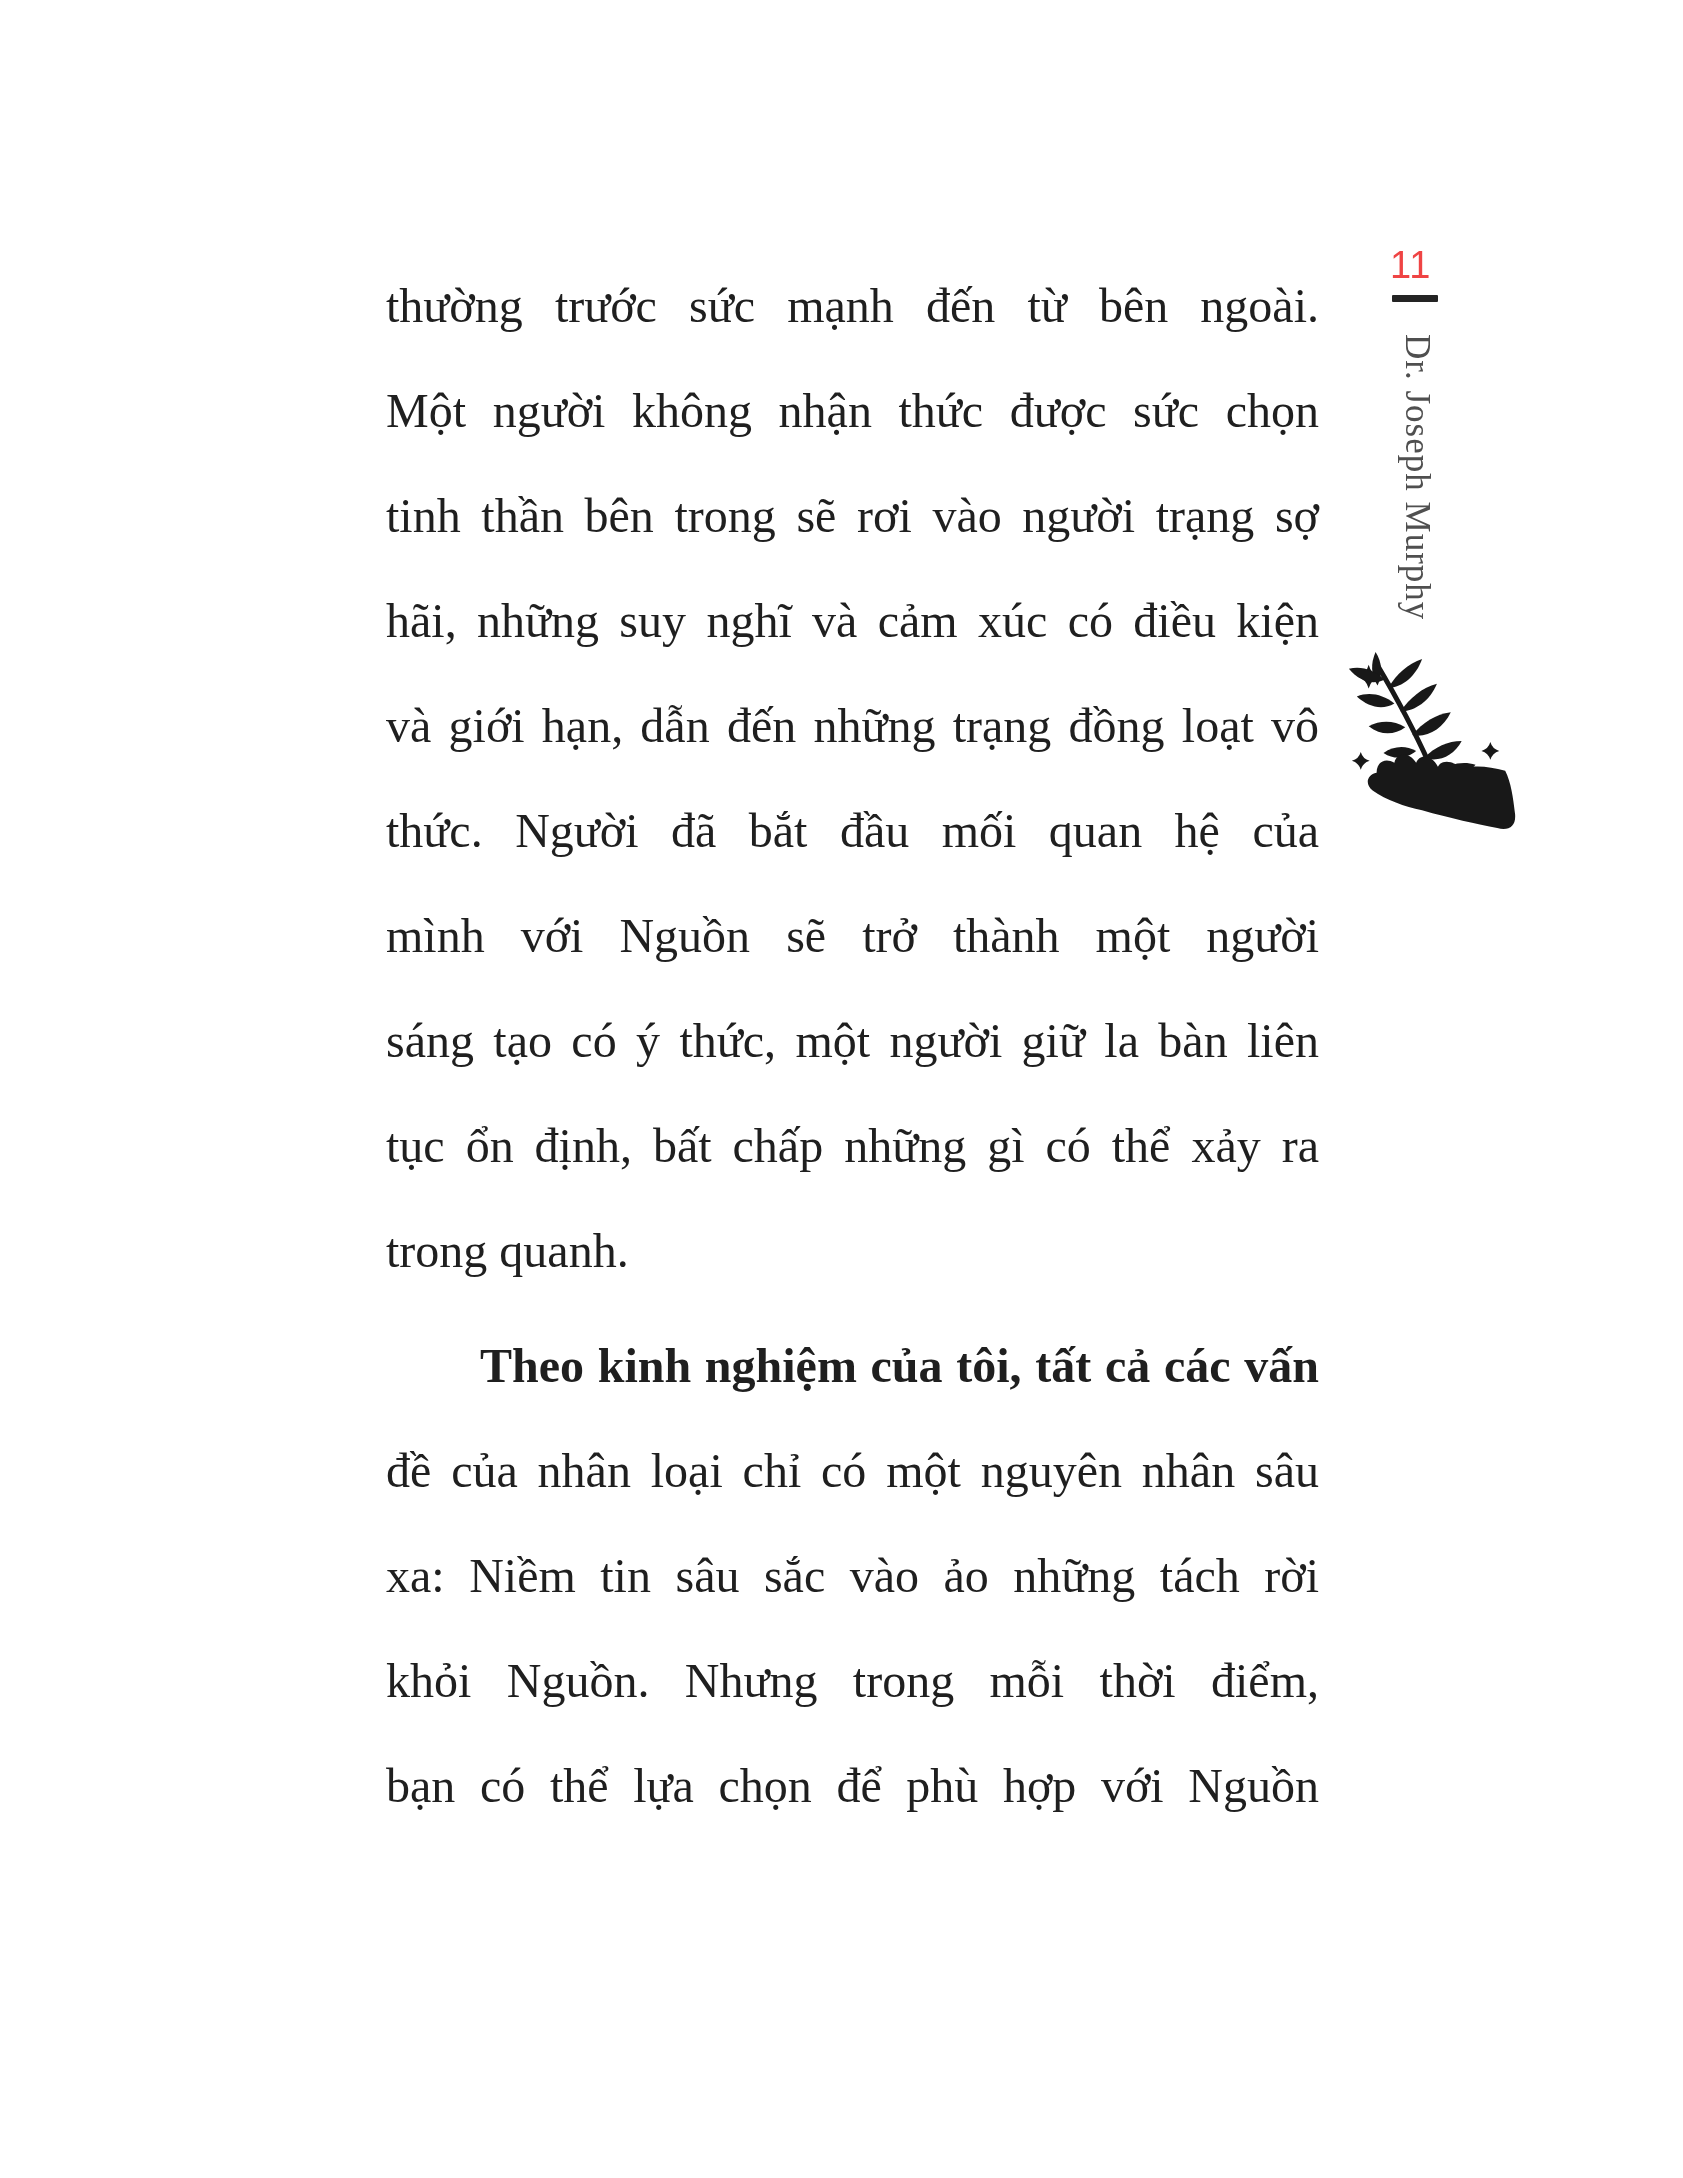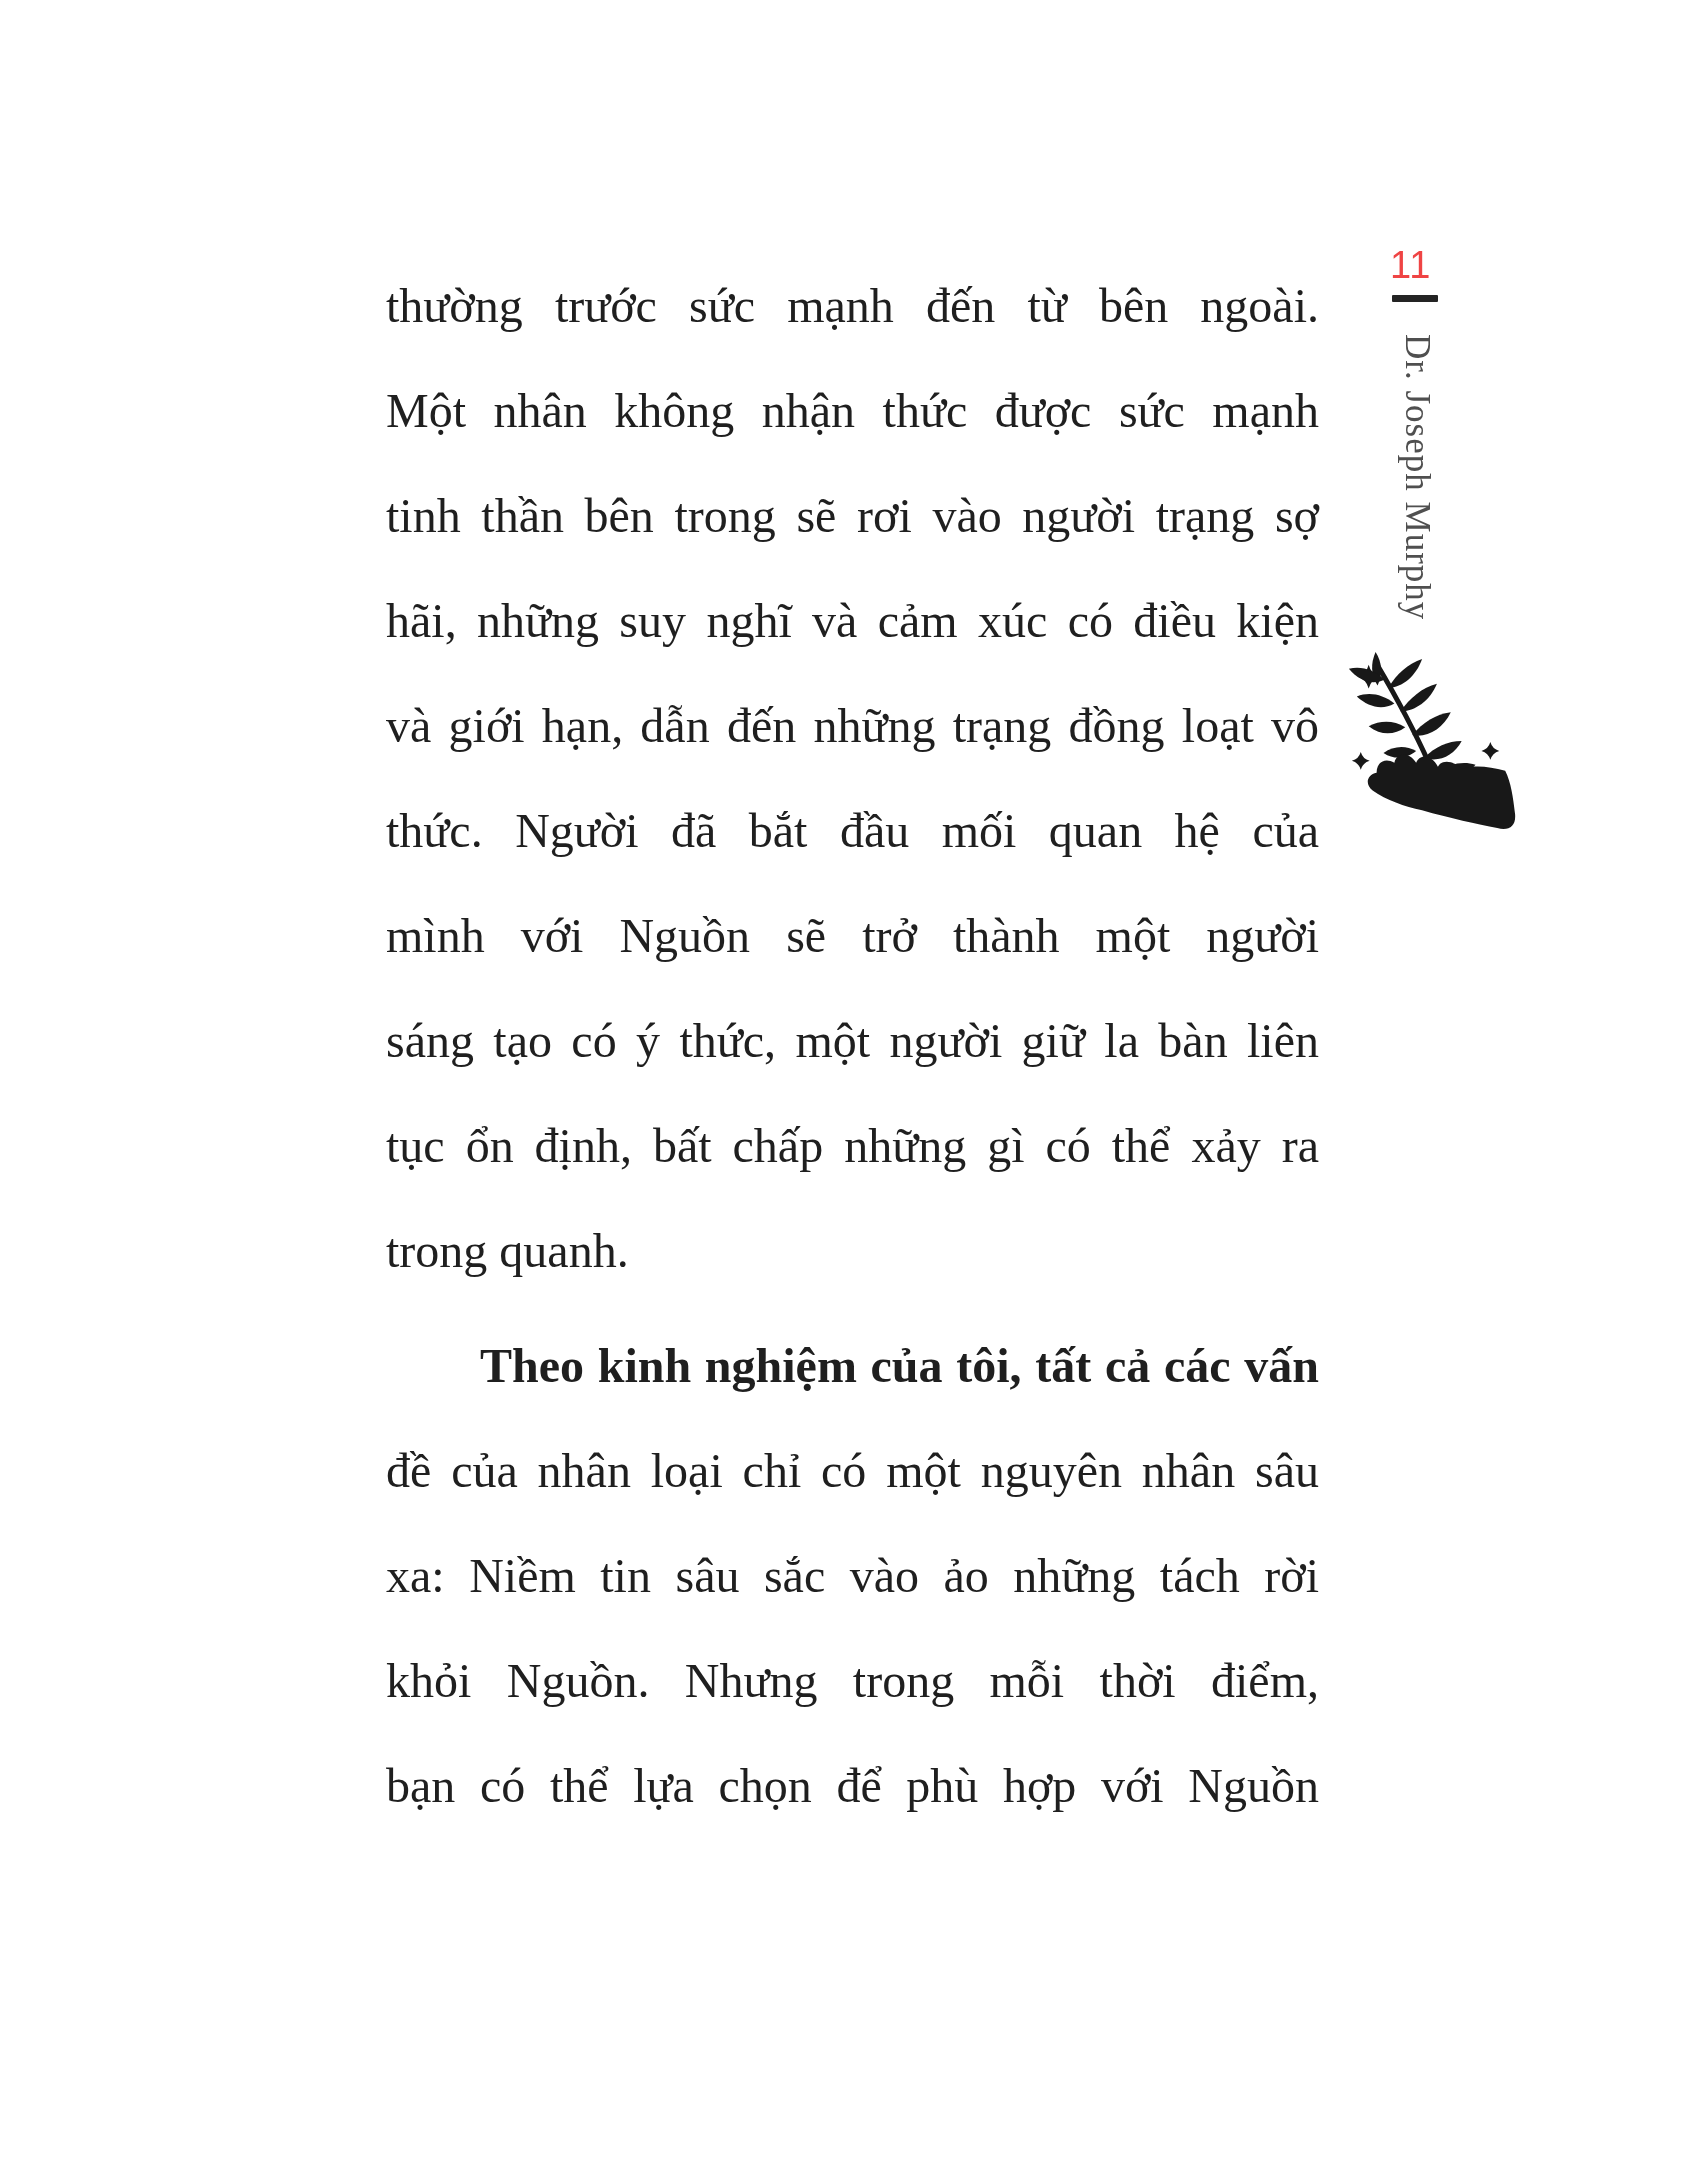--- a/index.html
+++ b/index.html
@@ -49,21 +49,21 @@
   }
 </style>
 </head>
 <body>
 
 <div class="page">
 
   <main class="text-block">
     <div class="para">
       <div class="line">thường trước sức mạnh đến từ bên ngoài.</div>
-      <div class="line">Một nhân không nhận thức được sức mạnh</div>
+      <div class="line">Một người không nhận thức được sức chọn</div>
       <div class="line">tinh thần bên trong sẽ rơi vào người trạng sợ</div>
       <div class="line">hãi, những suy nghĩ và cảm xúc có điều kiện</div>
       <div class="line">và giới hạn, dẫn đến những trạng đồng loạt vô</div>
       <div class="line">thức. Người đã bắt đầu mối quan hệ của</div>
       <div class="line">mình với Nguồn sẽ trở thành một người</div>
       <div class="line">sáng tạo có ý thức, một người giữ la bàn liên</div>
       <div class="line">tục ổn định, bất chấp những gì có thể xảy ra</div>
       <div class="line end">trong quanh.</div>
     </div>
     <div class="para para2">

